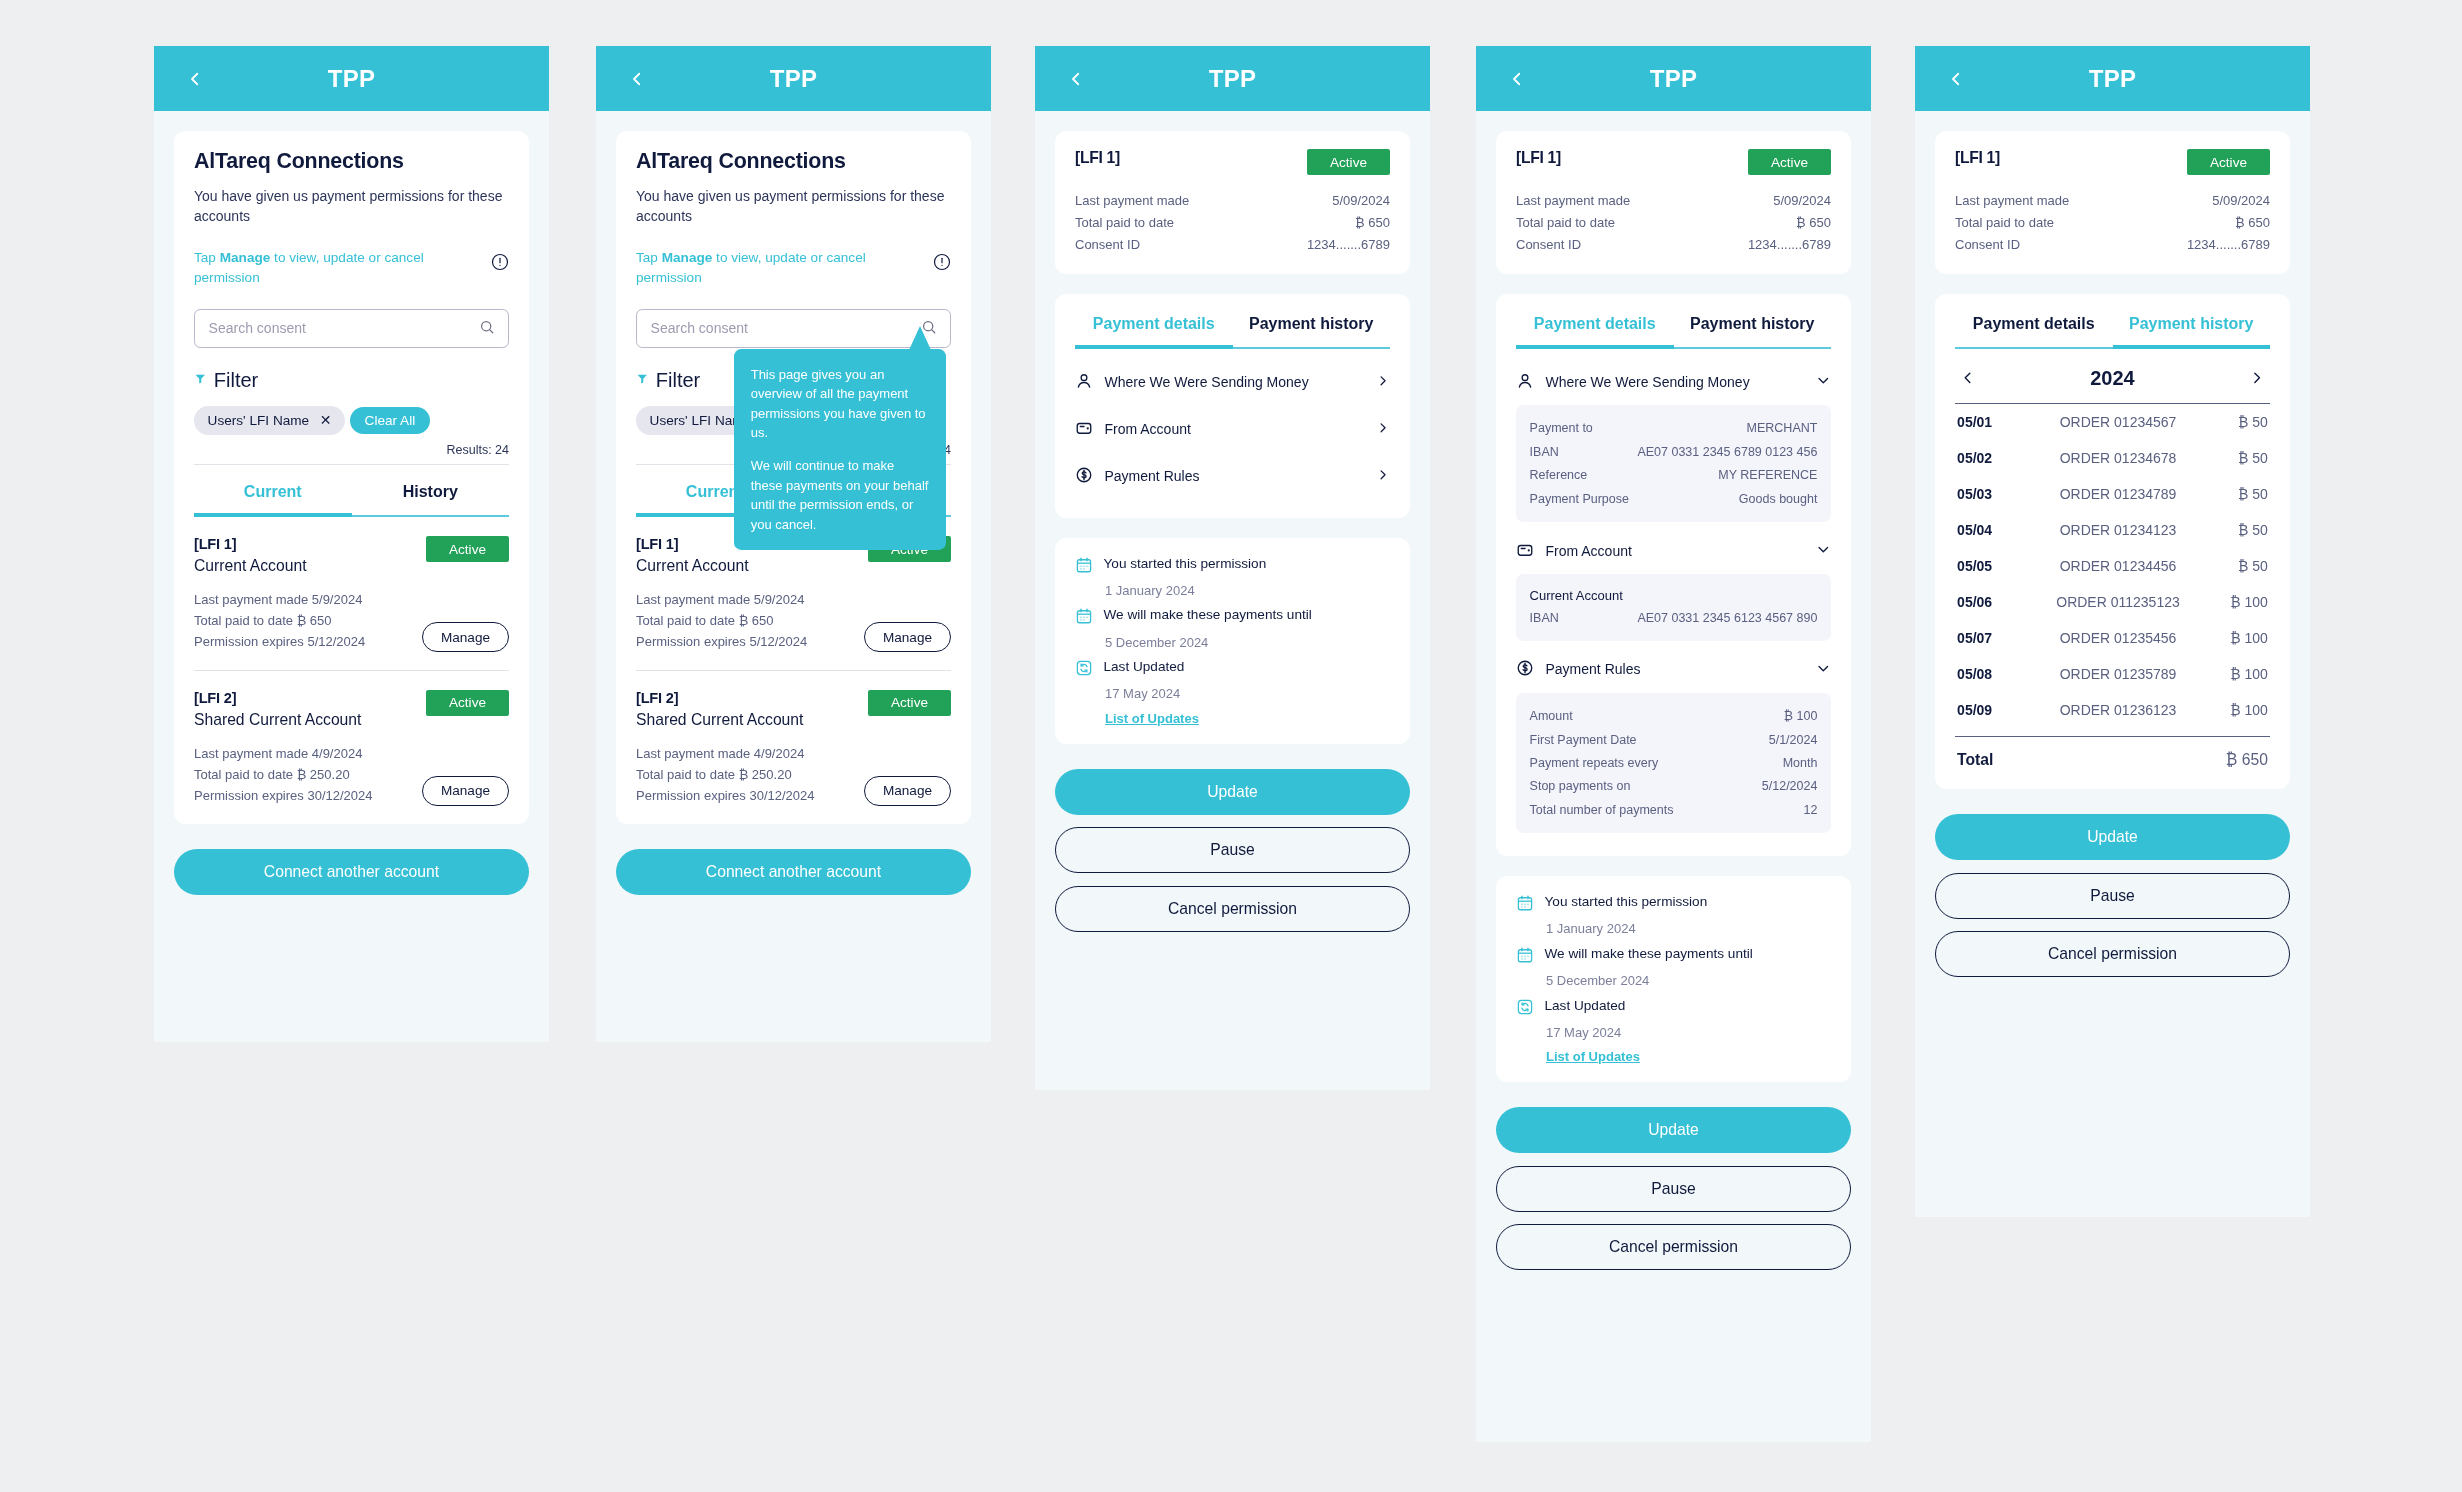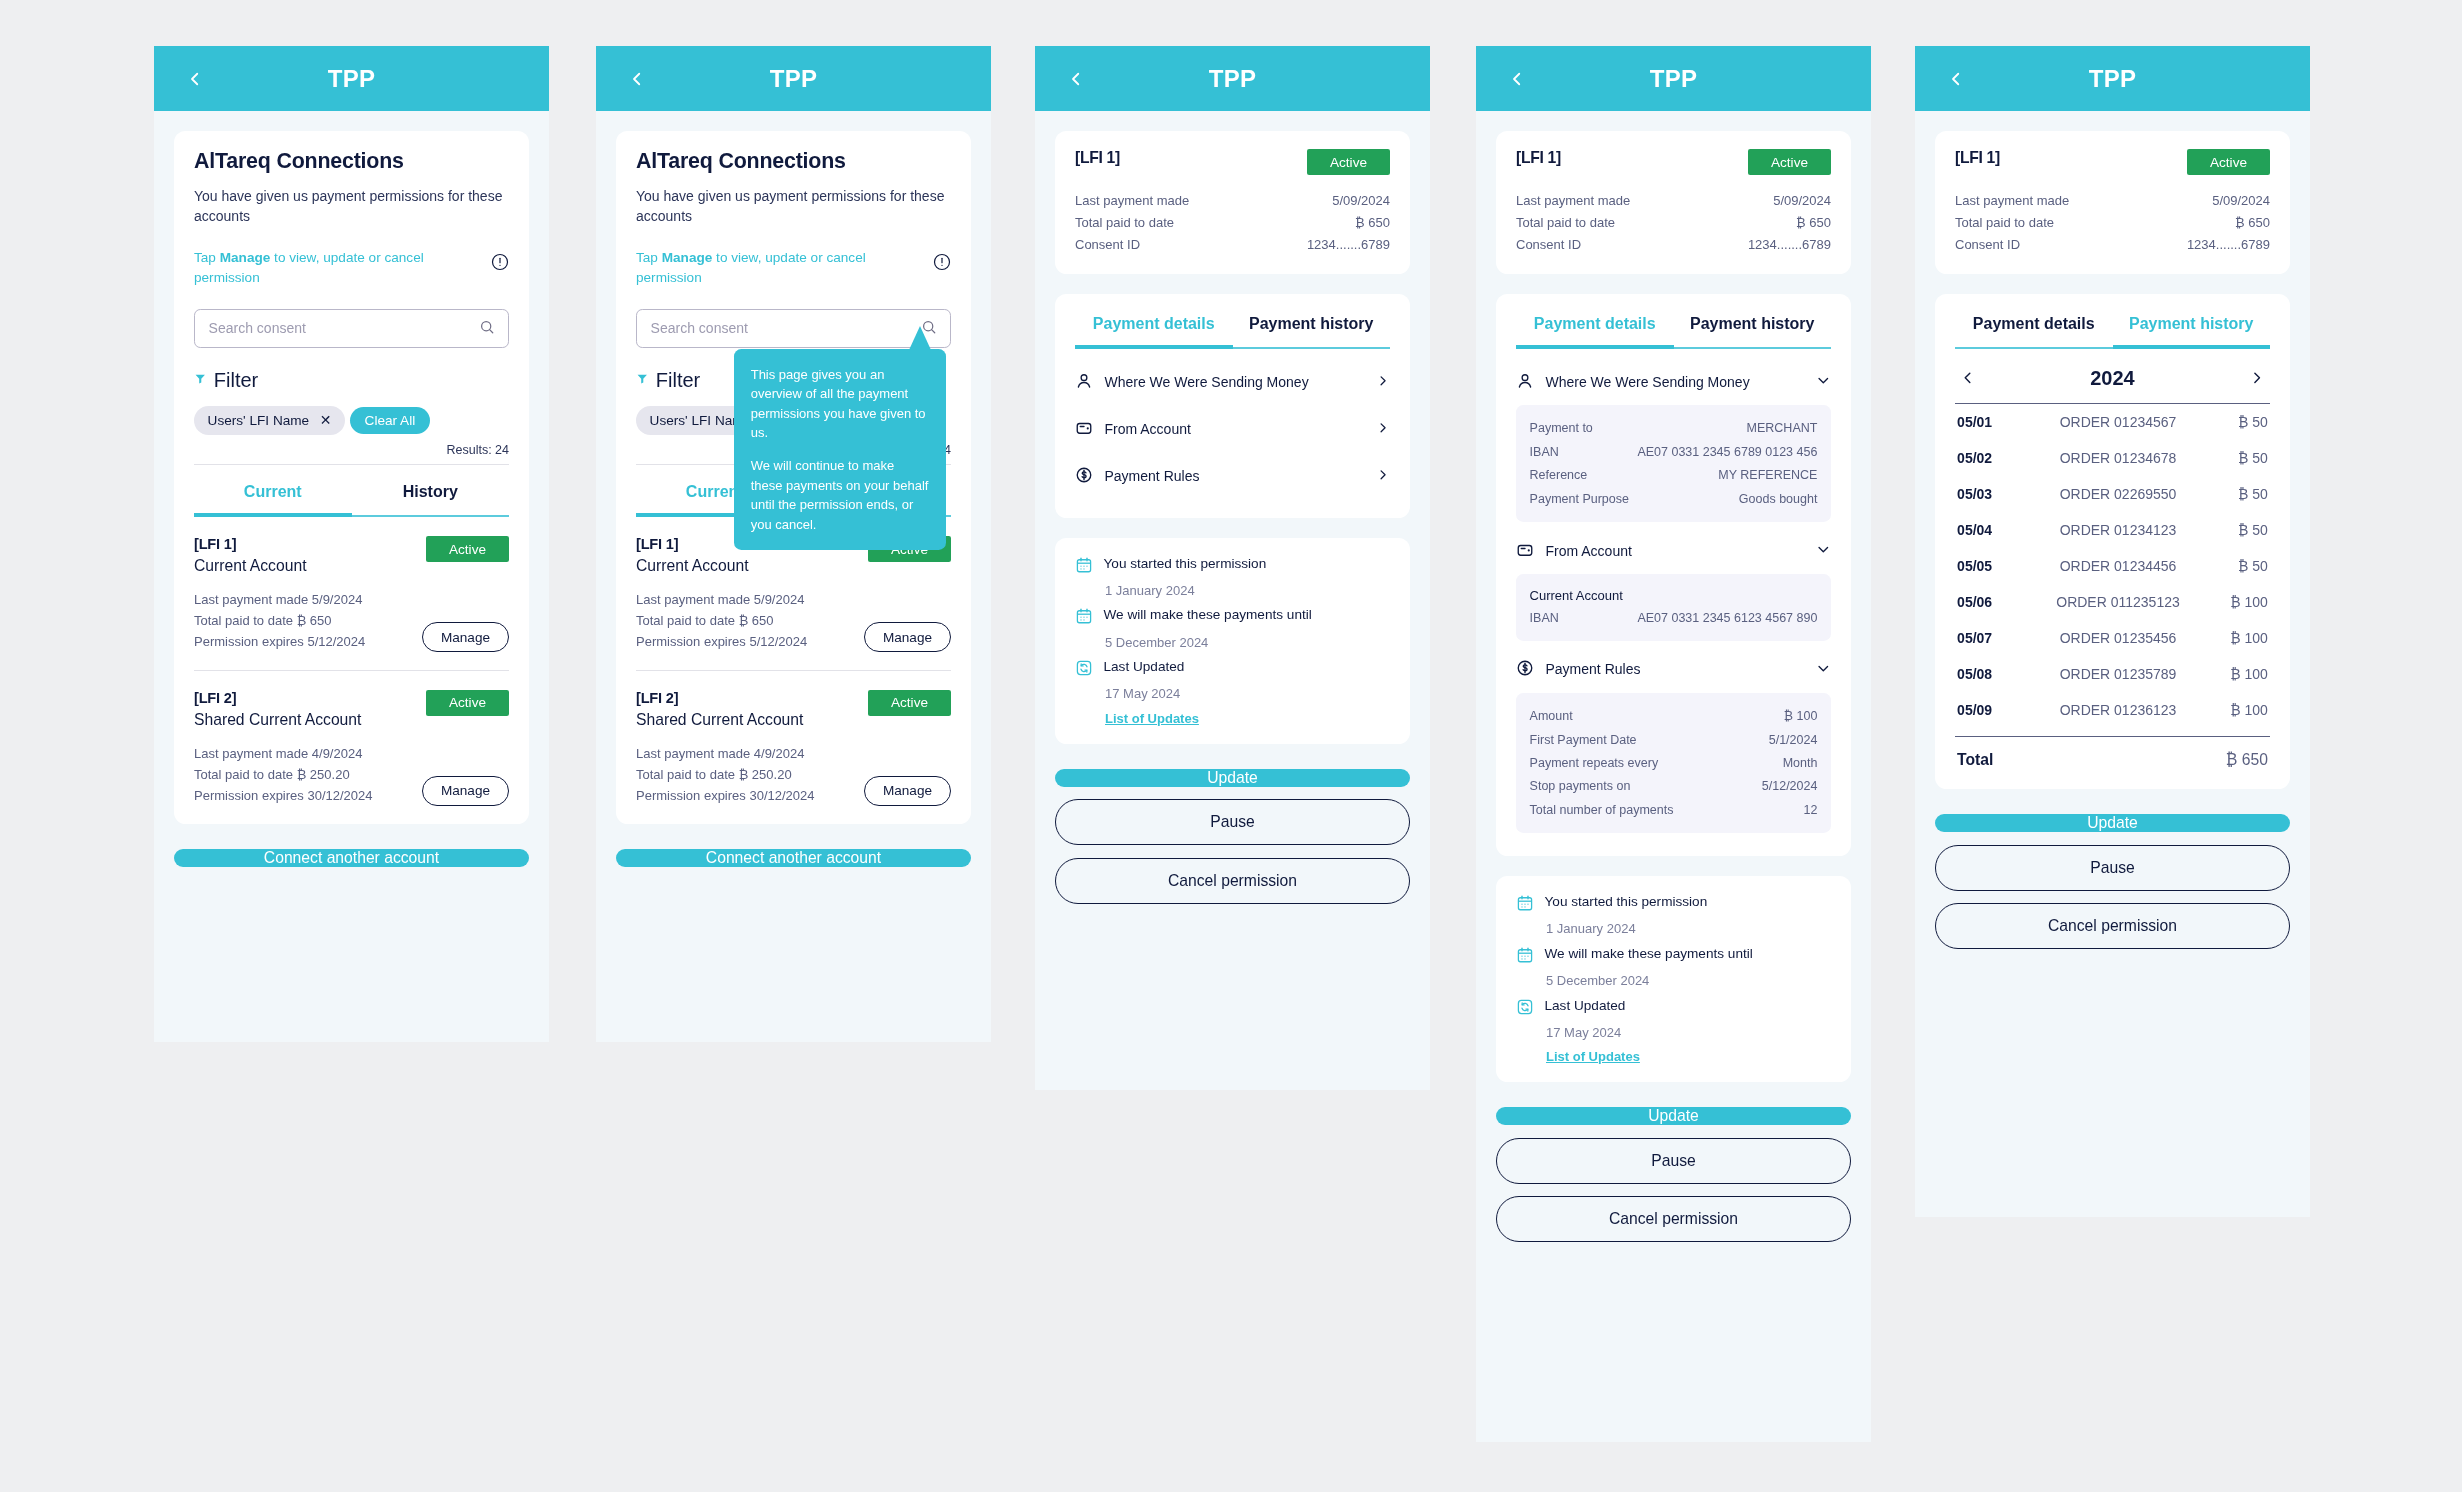--- a/index.html
+++ b/index.html
@@ -129,21 +129,21 @@
     font-family: inherit;
   }
 
   
   .cta {
     margin-top: 25px;
     display:block; width: 100%;
     background: #35c0d5; color:#fff;
     border: 0; border-radius: 522px;
     font-size: 15.7px; font-family: inherit;
-    padding: 0 0;
+    padding: 14px 0;
   }
   .btn-outline {
     margin-top: 12.5px; display:block; width:100%;
     background: transparent; color:#101a3d;
     border: 1.6px solid #101a3d; border-radius: 522px;
     font-size: 15.7px; font-family: Liberation Sans, sans-serif;
     padding: 13px 0;
   }
 
   
@@ -759,21 +759,21 @@
             <span class="hist-order">ORDER 01234567</span>
             <span class="hist-amt">₿ 50</span>
           </div>
         <div class="hist-row">
             <span class="hist-date">05/02</span>
             <span class="hist-order">ORDER 01234678</span>
             <span class="hist-amt">₿ 50</span>
           </div>
         <div class="hist-row">
             <span class="hist-date">05/03</span>
-            <span class="hist-order">ORDER 02269550</span>
+            <span class="hist-order">ORDER 01234789</span>
             <span class="hist-amt">₿ 50</span>
           </div>
         <div class="hist-row">
             <span class="hist-date">05/04</span>
             <span class="hist-order">ORDER 01234123</span>
             <span class="hist-amt">₿ 50</span>
           </div>
         <div class="hist-row">
             <span class="hist-date">05/05</span>
             <span class="hist-order">ORDER 01234456</span>

